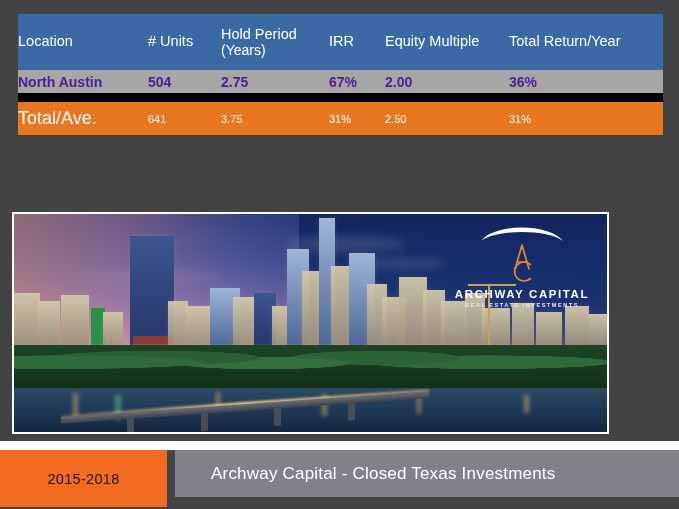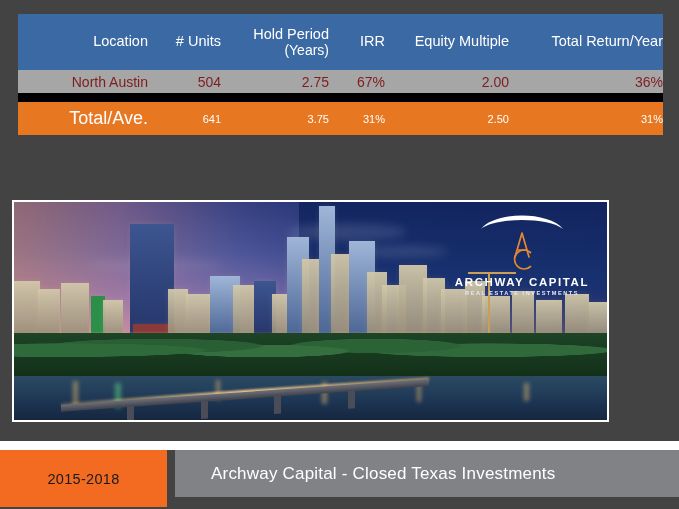--- a/index.html
+++ b/index.html
@@ -14,21 +14,21 @@
   .table-wrap{
     position:absolute;
     left:18px; top:14px; width:645px;
   }
   table.perf{
     width:100%;
     border-collapse:collapse;
     table-layout:fixed;
   }
   table.perf th, table.perf td{
-    text-align:right;
+    text-align:left;
     vertical-align:middle;
     padding:0;
   }
   
   thead tr{ background:#3B69A3; }
   thead th{
     color:#FFFFFF;
     font-size:14.5px;
     font-weight:400;
     height:56px;
@@ -38,24 +38,24 @@
   thead th .sub{
     display:block;
     font-size:14px;
     margin-top:1px;
   }
 
   
   tbody tr.r-odd{ background:#A6A6A6; }
   tbody tr.r-even{ background:#FFFFFF; }
   tbody td{
-    color:#7f1d1d;
+    color:#4c1d95;
     font-size:14px;
     height:23px;
-    font-weight:400;
+    font-weight:700;
   }
   tbody tr td.loc{ font-size:14px; }
 
   tr.spacer-row td{
     background:#000000;
     height:9px;
     padding:0;
     font-size:0; line-height:0;
   }
 
@@ -72,21 +72,21 @@
   col.c-loc{ width:130px; }
   col.c-units{ width:73px; }
   col.c-hold{ width:108px; }
   col.c-irr{ width:56px; }
   col.c-eq{ width:124px; }
   col.c-tot{ width:154px; }
 
   
   .photo-frame{
     position:absolute;
-    left:12px; top:200px;
+    left:12px; top:212px;
     width:597px; height:222px;
     border:2px solid #FFFFFF;
     overflow:hidden;
     background:#0d1b3e;
   }
   .photo{
     position:absolute; inset:0;
     overflow:hidden;
   }
   

